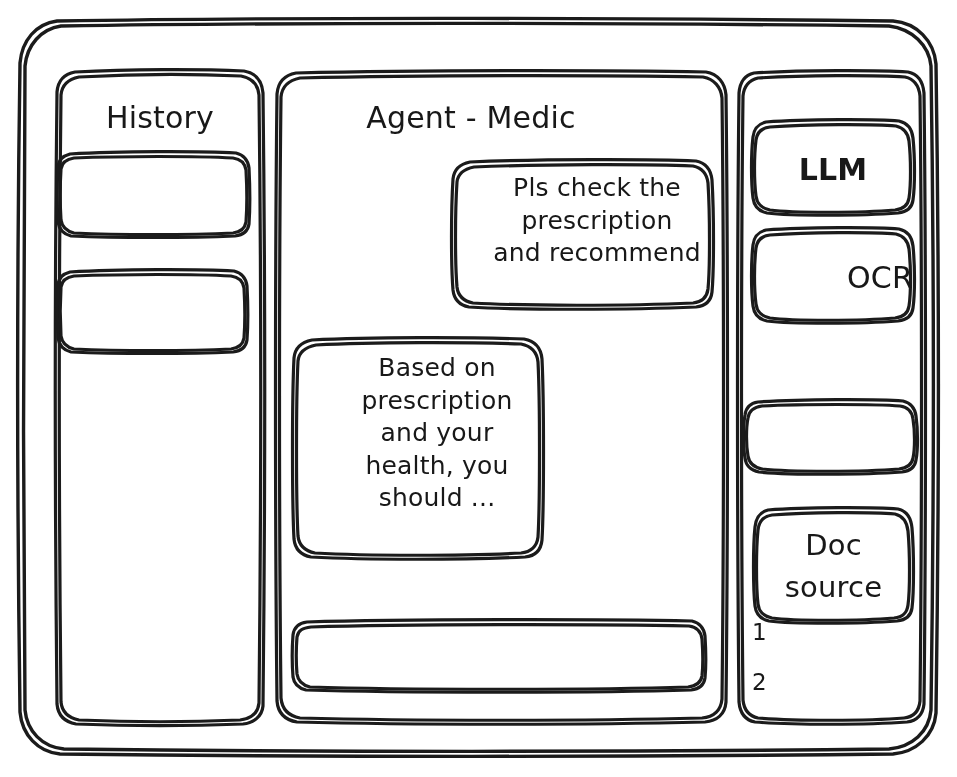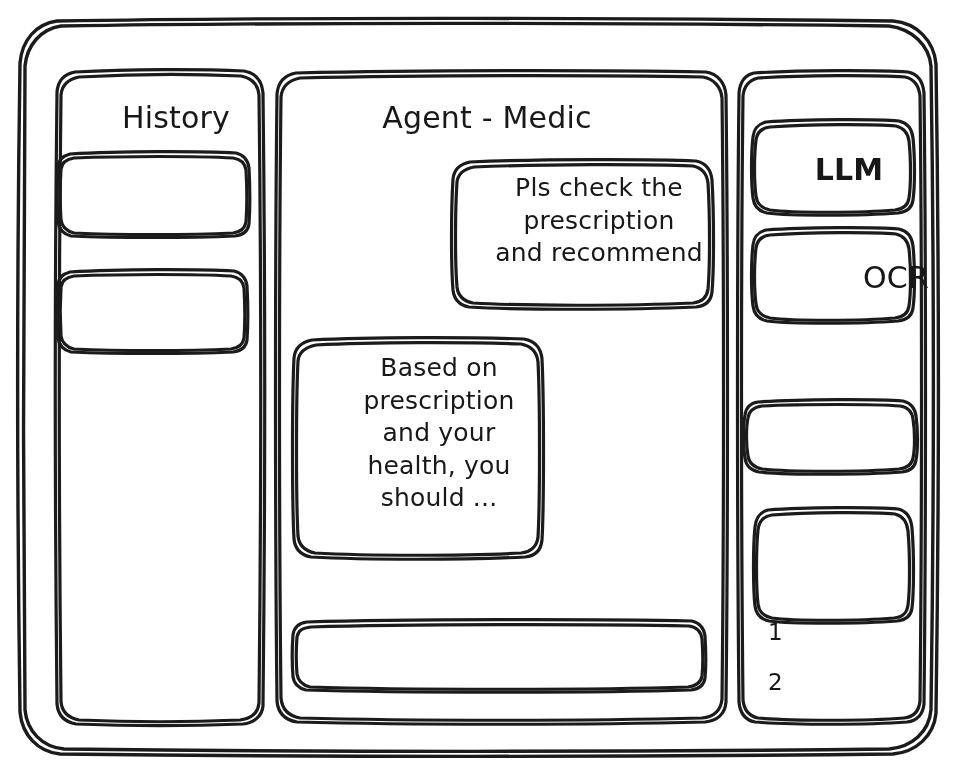--- a/index.html
+++ b/index.html
@@ -28,30 +28,30 @@
     width: 957px;
     height: 777px;
   }
   .lbl {
     position: absolute;
     font-family: "DejaVu Sans", sans-serif;
     color: #181818;
     line-height: 1.30;
     white-space: pre-line;
     letter-spacing: 0.2px;
-    margin-left: 16px;
     -webkit-font-smoothing: antialiased;
   }
   .panel-title {
     font-size: 30px;
     text-align: center;
   }
   .bubble-text {
     font-size: 25px;
     text-align: center;
+    padding-left: 14px;
   }
   .btn-text {
     font-size: 30px;
     text-align: center;
     width: 100%;
   }
   .src-item {
     font-size: 23px;
     text-align: left;
   }
@@ -328,20 +328,22 @@
 prescription
 and your
 health, you
 should ...</div>
 
   <div class="lbl btn-text" style="left:753px; top:150px; width:160px;font-weight:bold;">LLM</div>
 
   <div class="lbl btn-text" style="left:753px; top:258px; width:160px;text-align:right;">OCR</div>
 
 
+  <div class="lbl btn-text" style="left:755px; top:524px; width:157px; font-size:29px; line-height:1.45;">Doc
+source</div>
 
   <div class="lbl src-item" style="left:752px; top:618px;">1</div>
 
   <div class="lbl src-item" style="left:752px; top:668px;">2</div>
 
   <div class="hit" style="left:58px;  top:152px; width:192px; height:86px;"></div>
   <div class="hit" style="left:58px;  top:270px; width:190px; height:84px;"></div>
 
   <div class="hit" style="left:453px; top:160px; width:261px; height:150px;"></div>
   <div class="hit" style="left:292px; top:338px; width:252px; height:222px;"></div>

